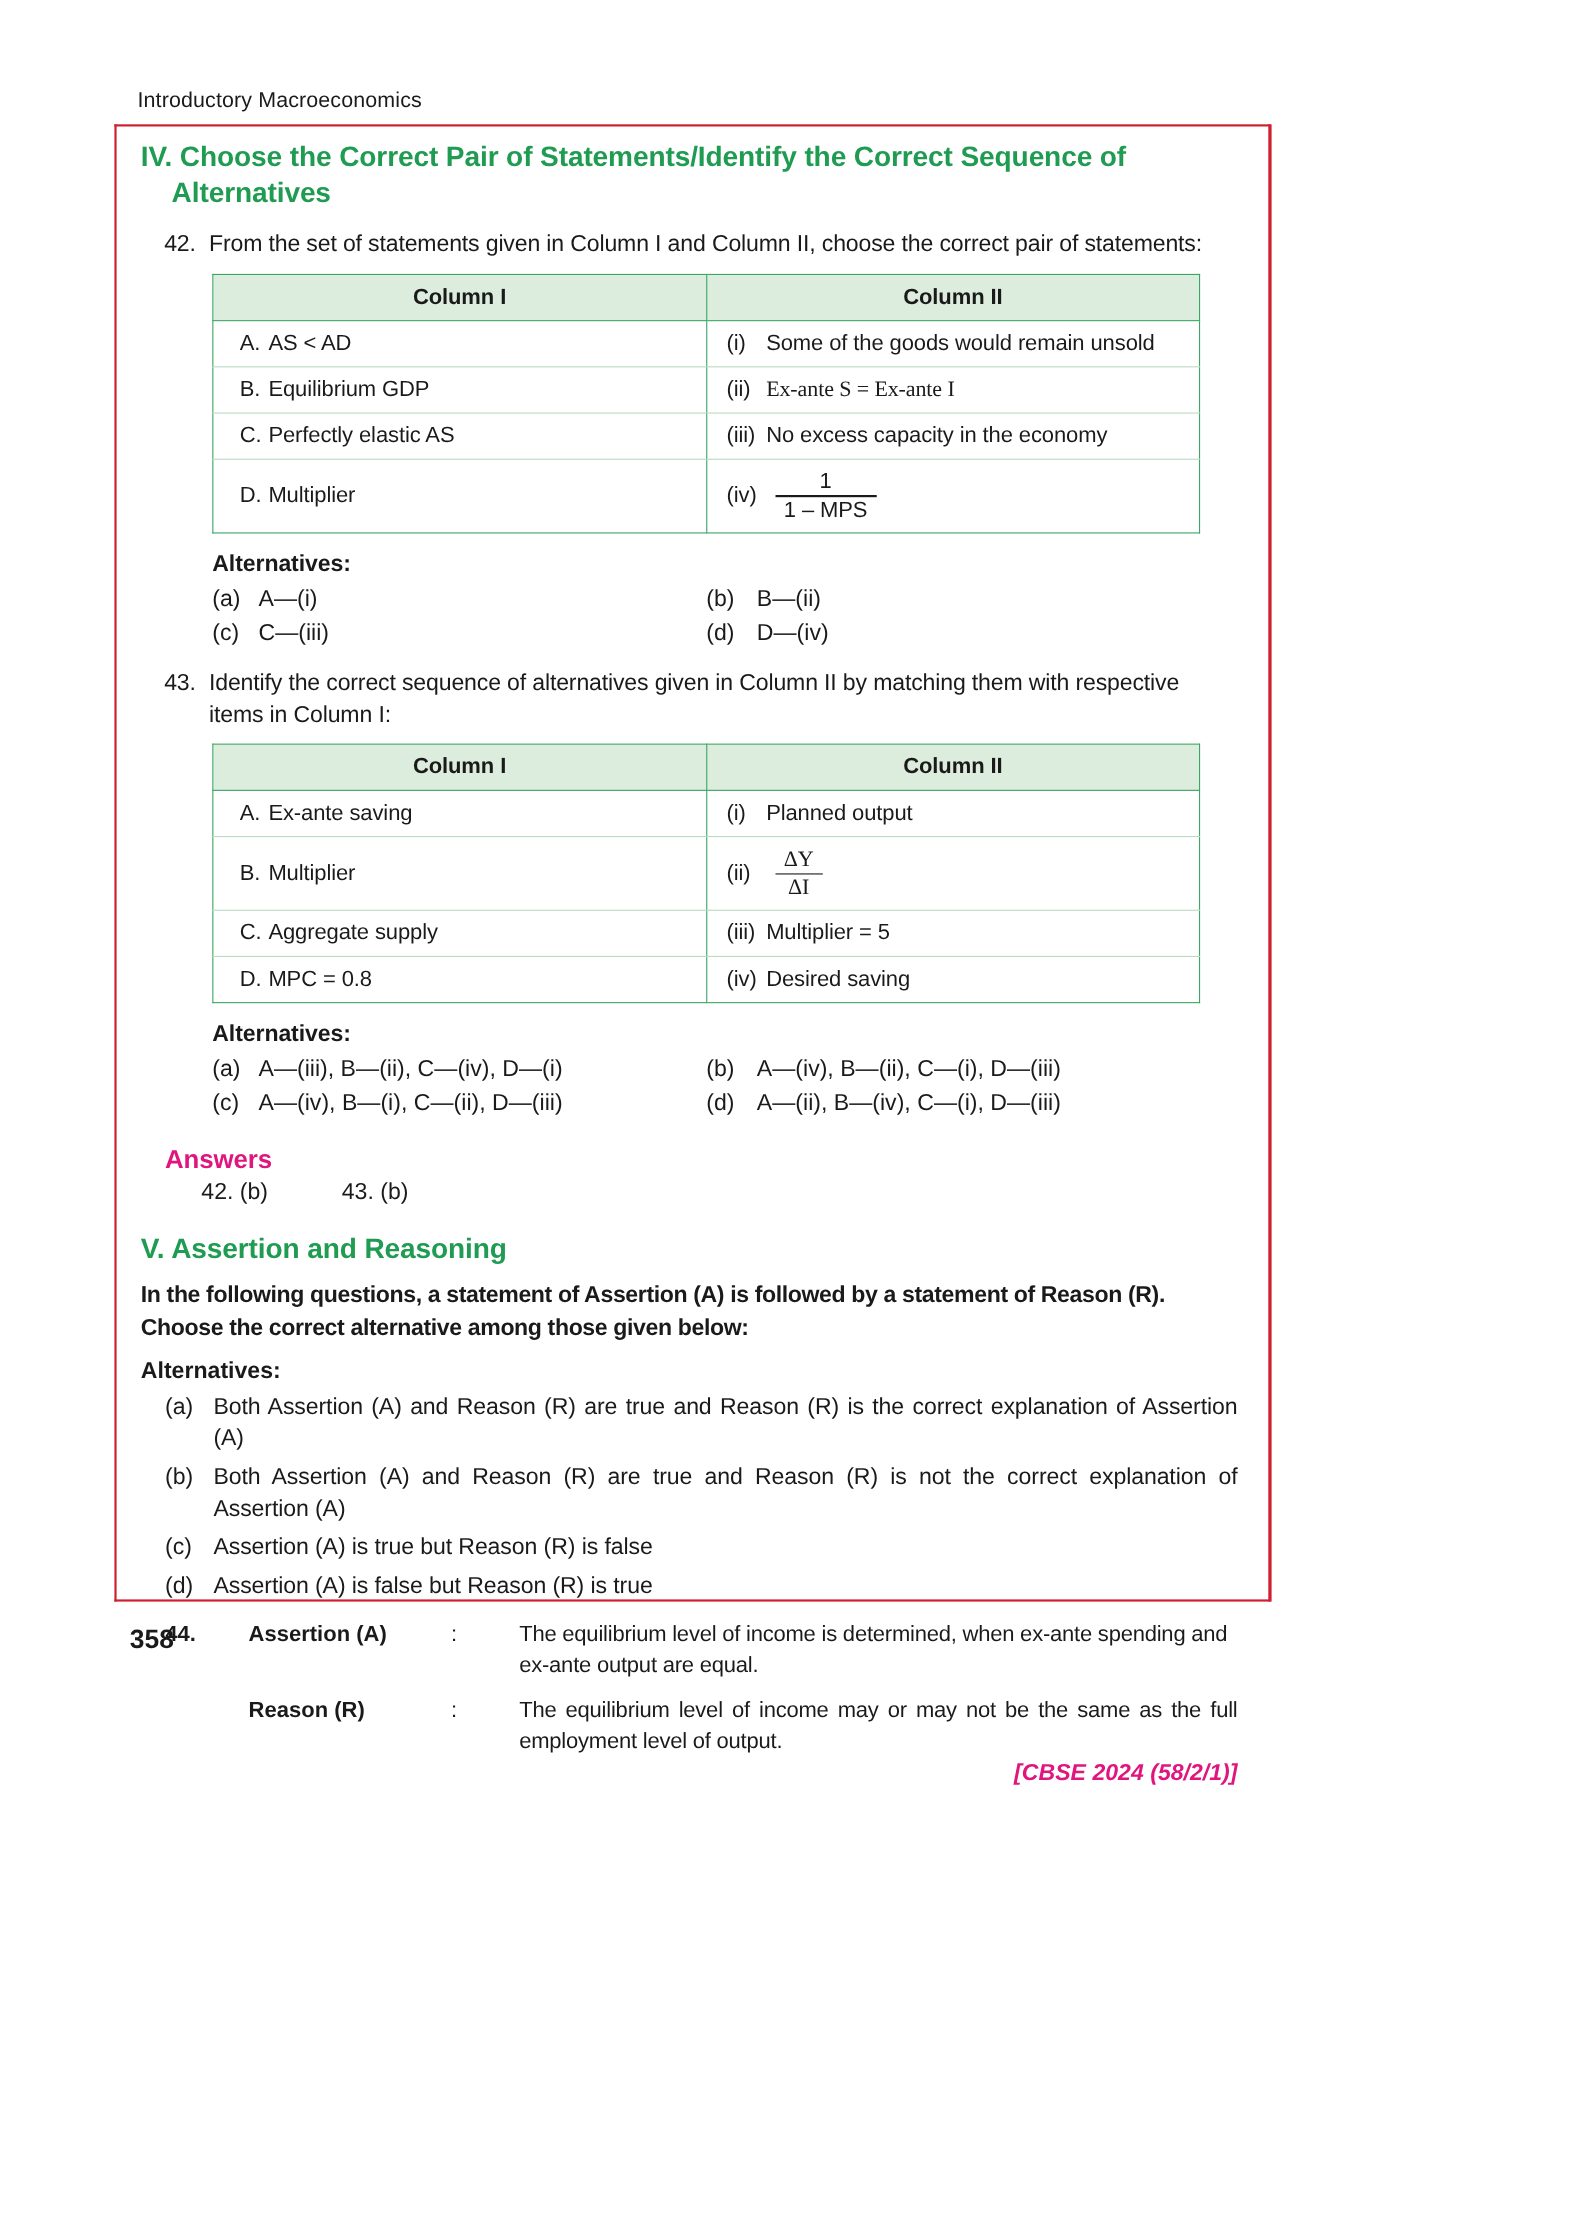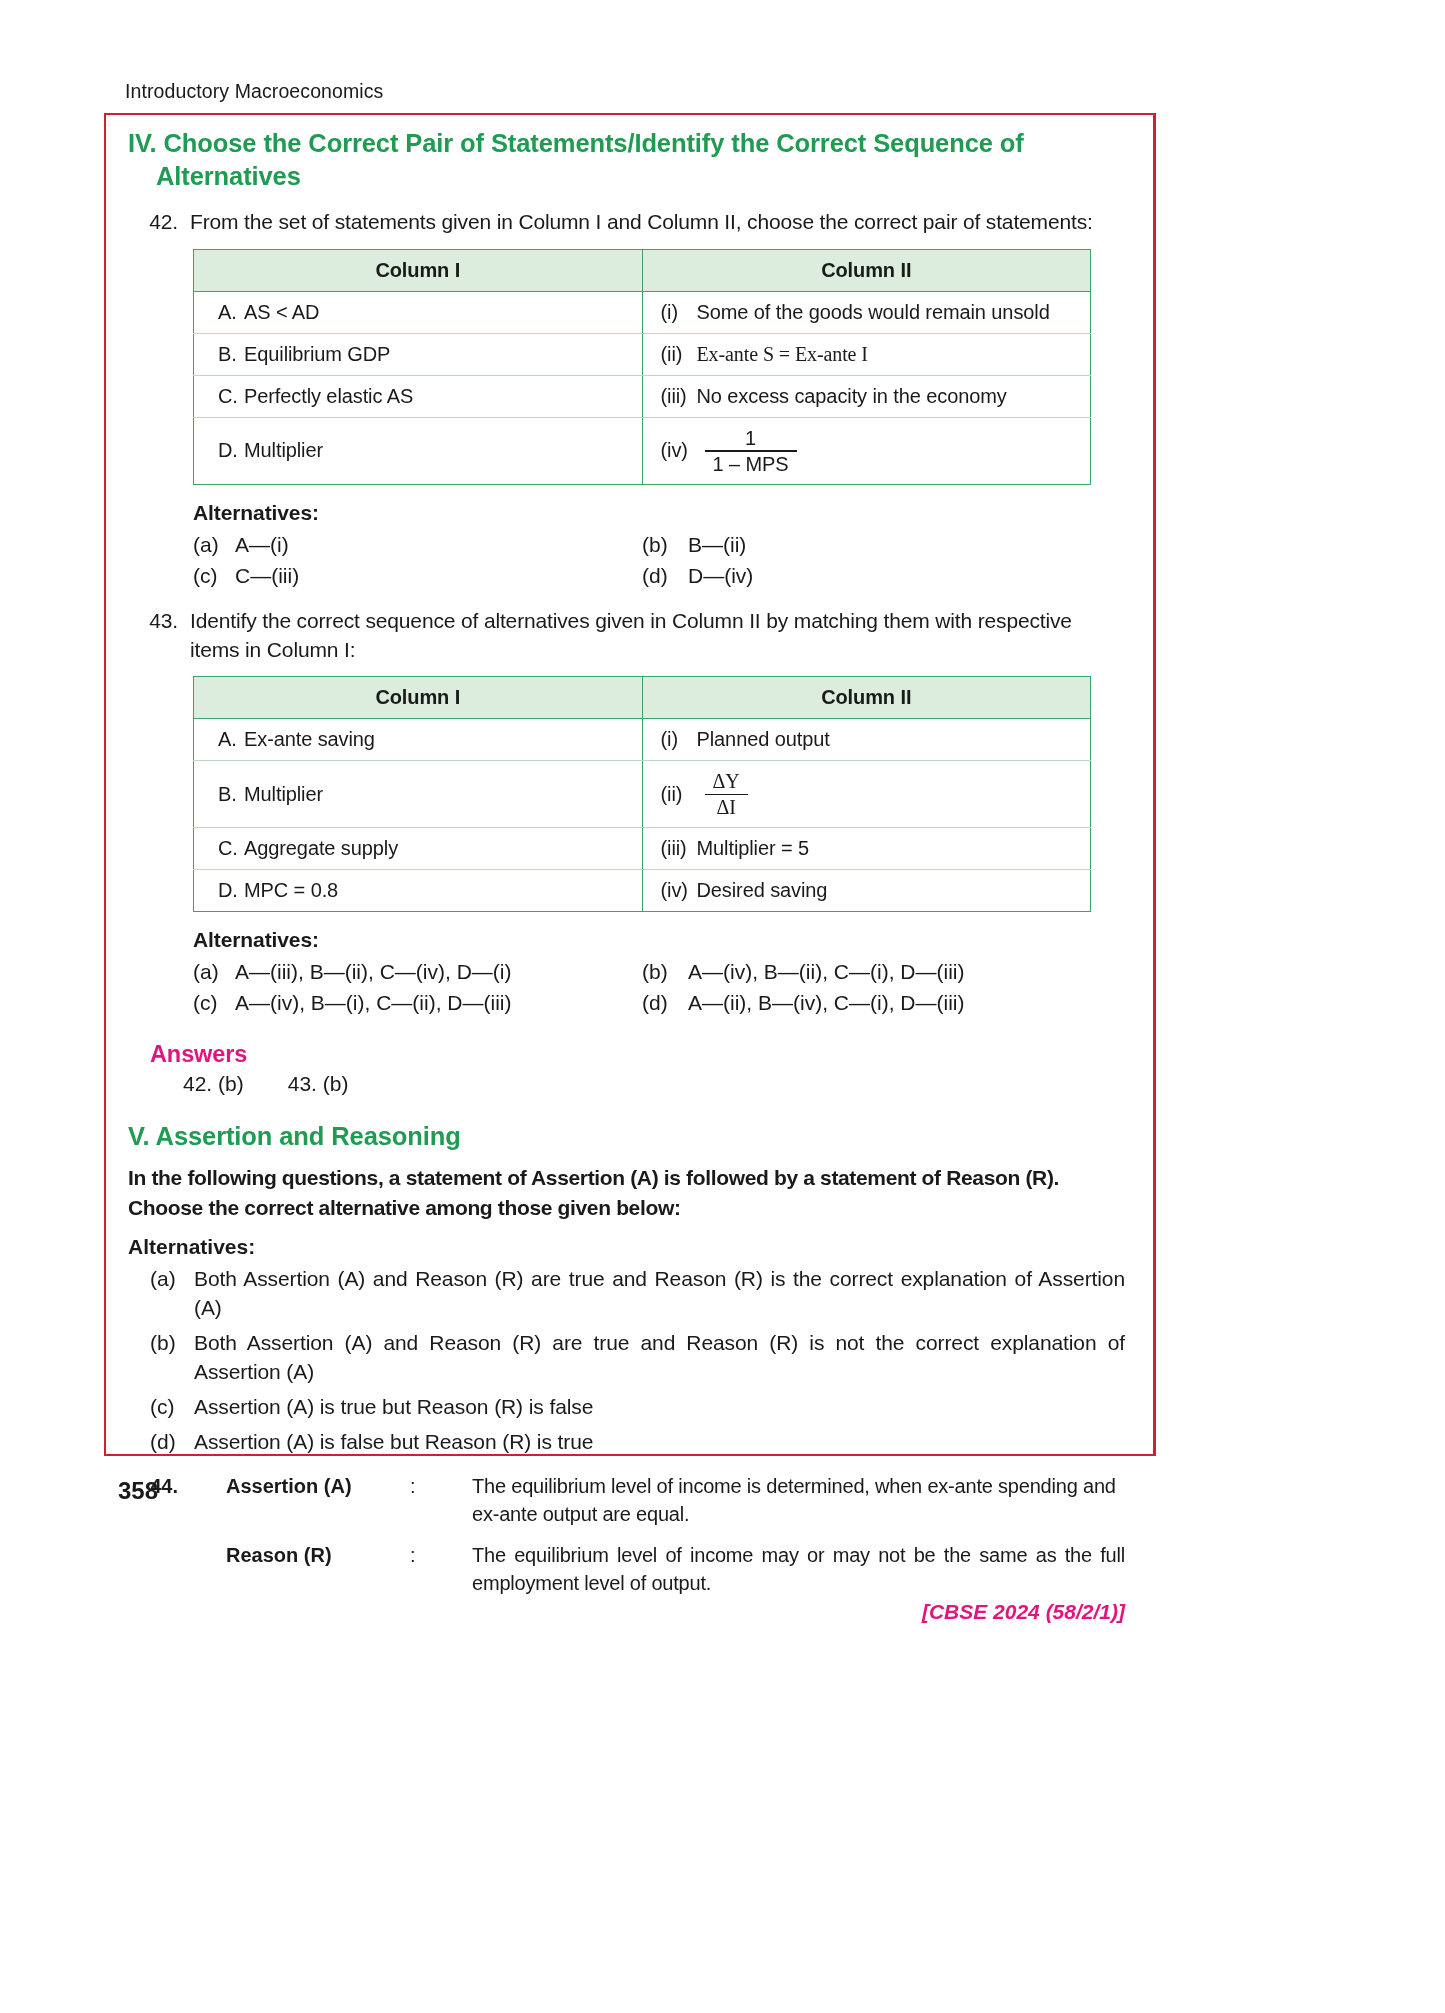--- a/index.html
+++ b/index.html
@@ -198,21 +198,21 @@
     margin: 22px 0 0 22px;
     font-size: 23.5px;
     font-weight: bold;
     color: #e0157e;
     letter-spacing: -0.1px;
   }
   .answers-row {
     margin: 4px 0 0 55px;
     font-size: 21px;
   }
-  .answers-row .a2 { margin-left: 44px; }
+  .answers-row .a2 { margin-left: 67px; }
 
   
   .sectionV-wrap { margin-top: 26px; }
 
   .intro-para {
     margin-top: 12px;
     font-size: 21px;
     font-weight: bold;
     line-height: 1.45;
     letter-spacing: -0.35px;

